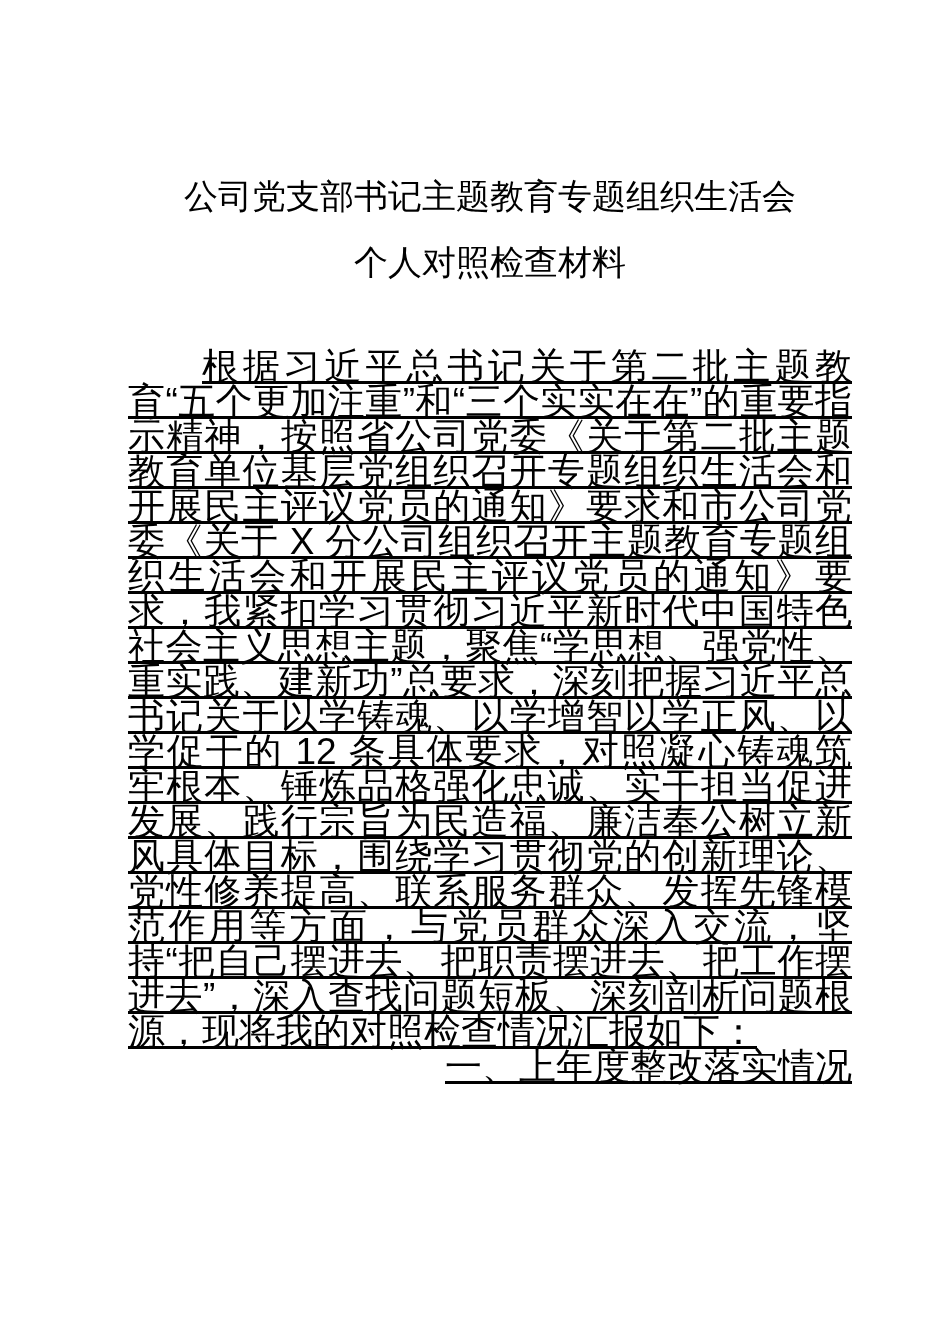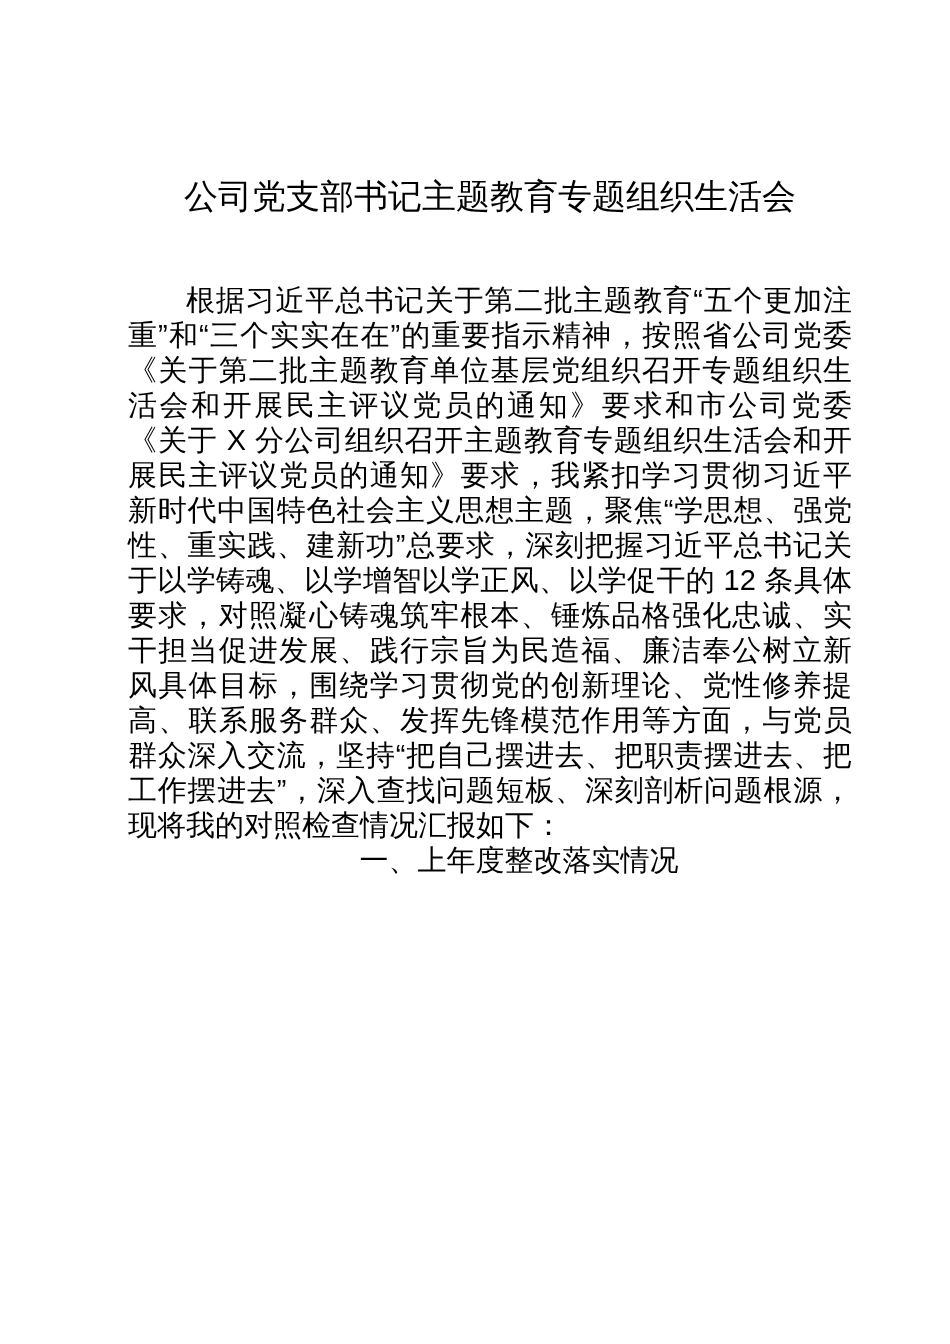--- a/index.html
+++ b/index.html
@@ -25,36 +25,38 @@
     line-height: 66px;
     text-align: center;
     color: #000000;
   }
   .title-line {
     display: block;
     white-space: nowrap;
   }
   .doc-body p {
     margin: 0;
-    font-size: 29px;
+    font-size: 37px;
     line-height: 35px;
     text-align: justify;
     text-justify: inter-ideograph;
     text-indent: 2em;
     color: #000000;
     word-break: break-all;
+    text-decoration: underline;
   }
   .doc-body p.heading {
-    text-align: center;
+    text-align: right;
   }
 </style>
 </head>
 <body>
 
 <div class="page">
   <h1 class="doc-title">
     <span class="title-line">公司党支部书记主题教育专题组织生活会</span>
+    <span class="title-line">个人对照检查材料</span>
   </h1>
   <div class="doc-body">
     <p class="para">根据习近平总书记关于第二批主题教育“五个更加注重”和“三个实实在在”的重要指示精神，按照省公司党委《关于第二批主题教育单位基层党组织召开专题组织生活会和开展民主评议党员的通知》要求和市公司党委《关于 X 分公司组织召开主题教育专题组织生活会和开展民主评议党员的通知》要求，我紧扣学习贯彻习近平新时代中国特色社会主义思想主题，聚焦“学思想、强党性、重实践、建新功”总要求，深刻把握习近平总书记关于以学铸魂、以学增智以学正风、以学促干的 12 条具体要求，对照凝心铸魂筑牢根本、锤炼品格强化忠诚、实干担当促进发展、践行宗旨为民造福、廉洁奉公树立新风具体目标，围绕学习贯彻党的创新理论、党性修养提高、联系服务群众、发挥先锋模范作用等方面，与党员群众深入交流，坚持“把自己摆进去、把职责摆进去、把工作摆进去”，深入查找问题短板、深刻剖析问题根源，现将我的对照检查情况汇报如下：</p>
     <p class="para heading">一、上年度整改落实情况</p>
   </div>
 </div>
 
 </body></html>

